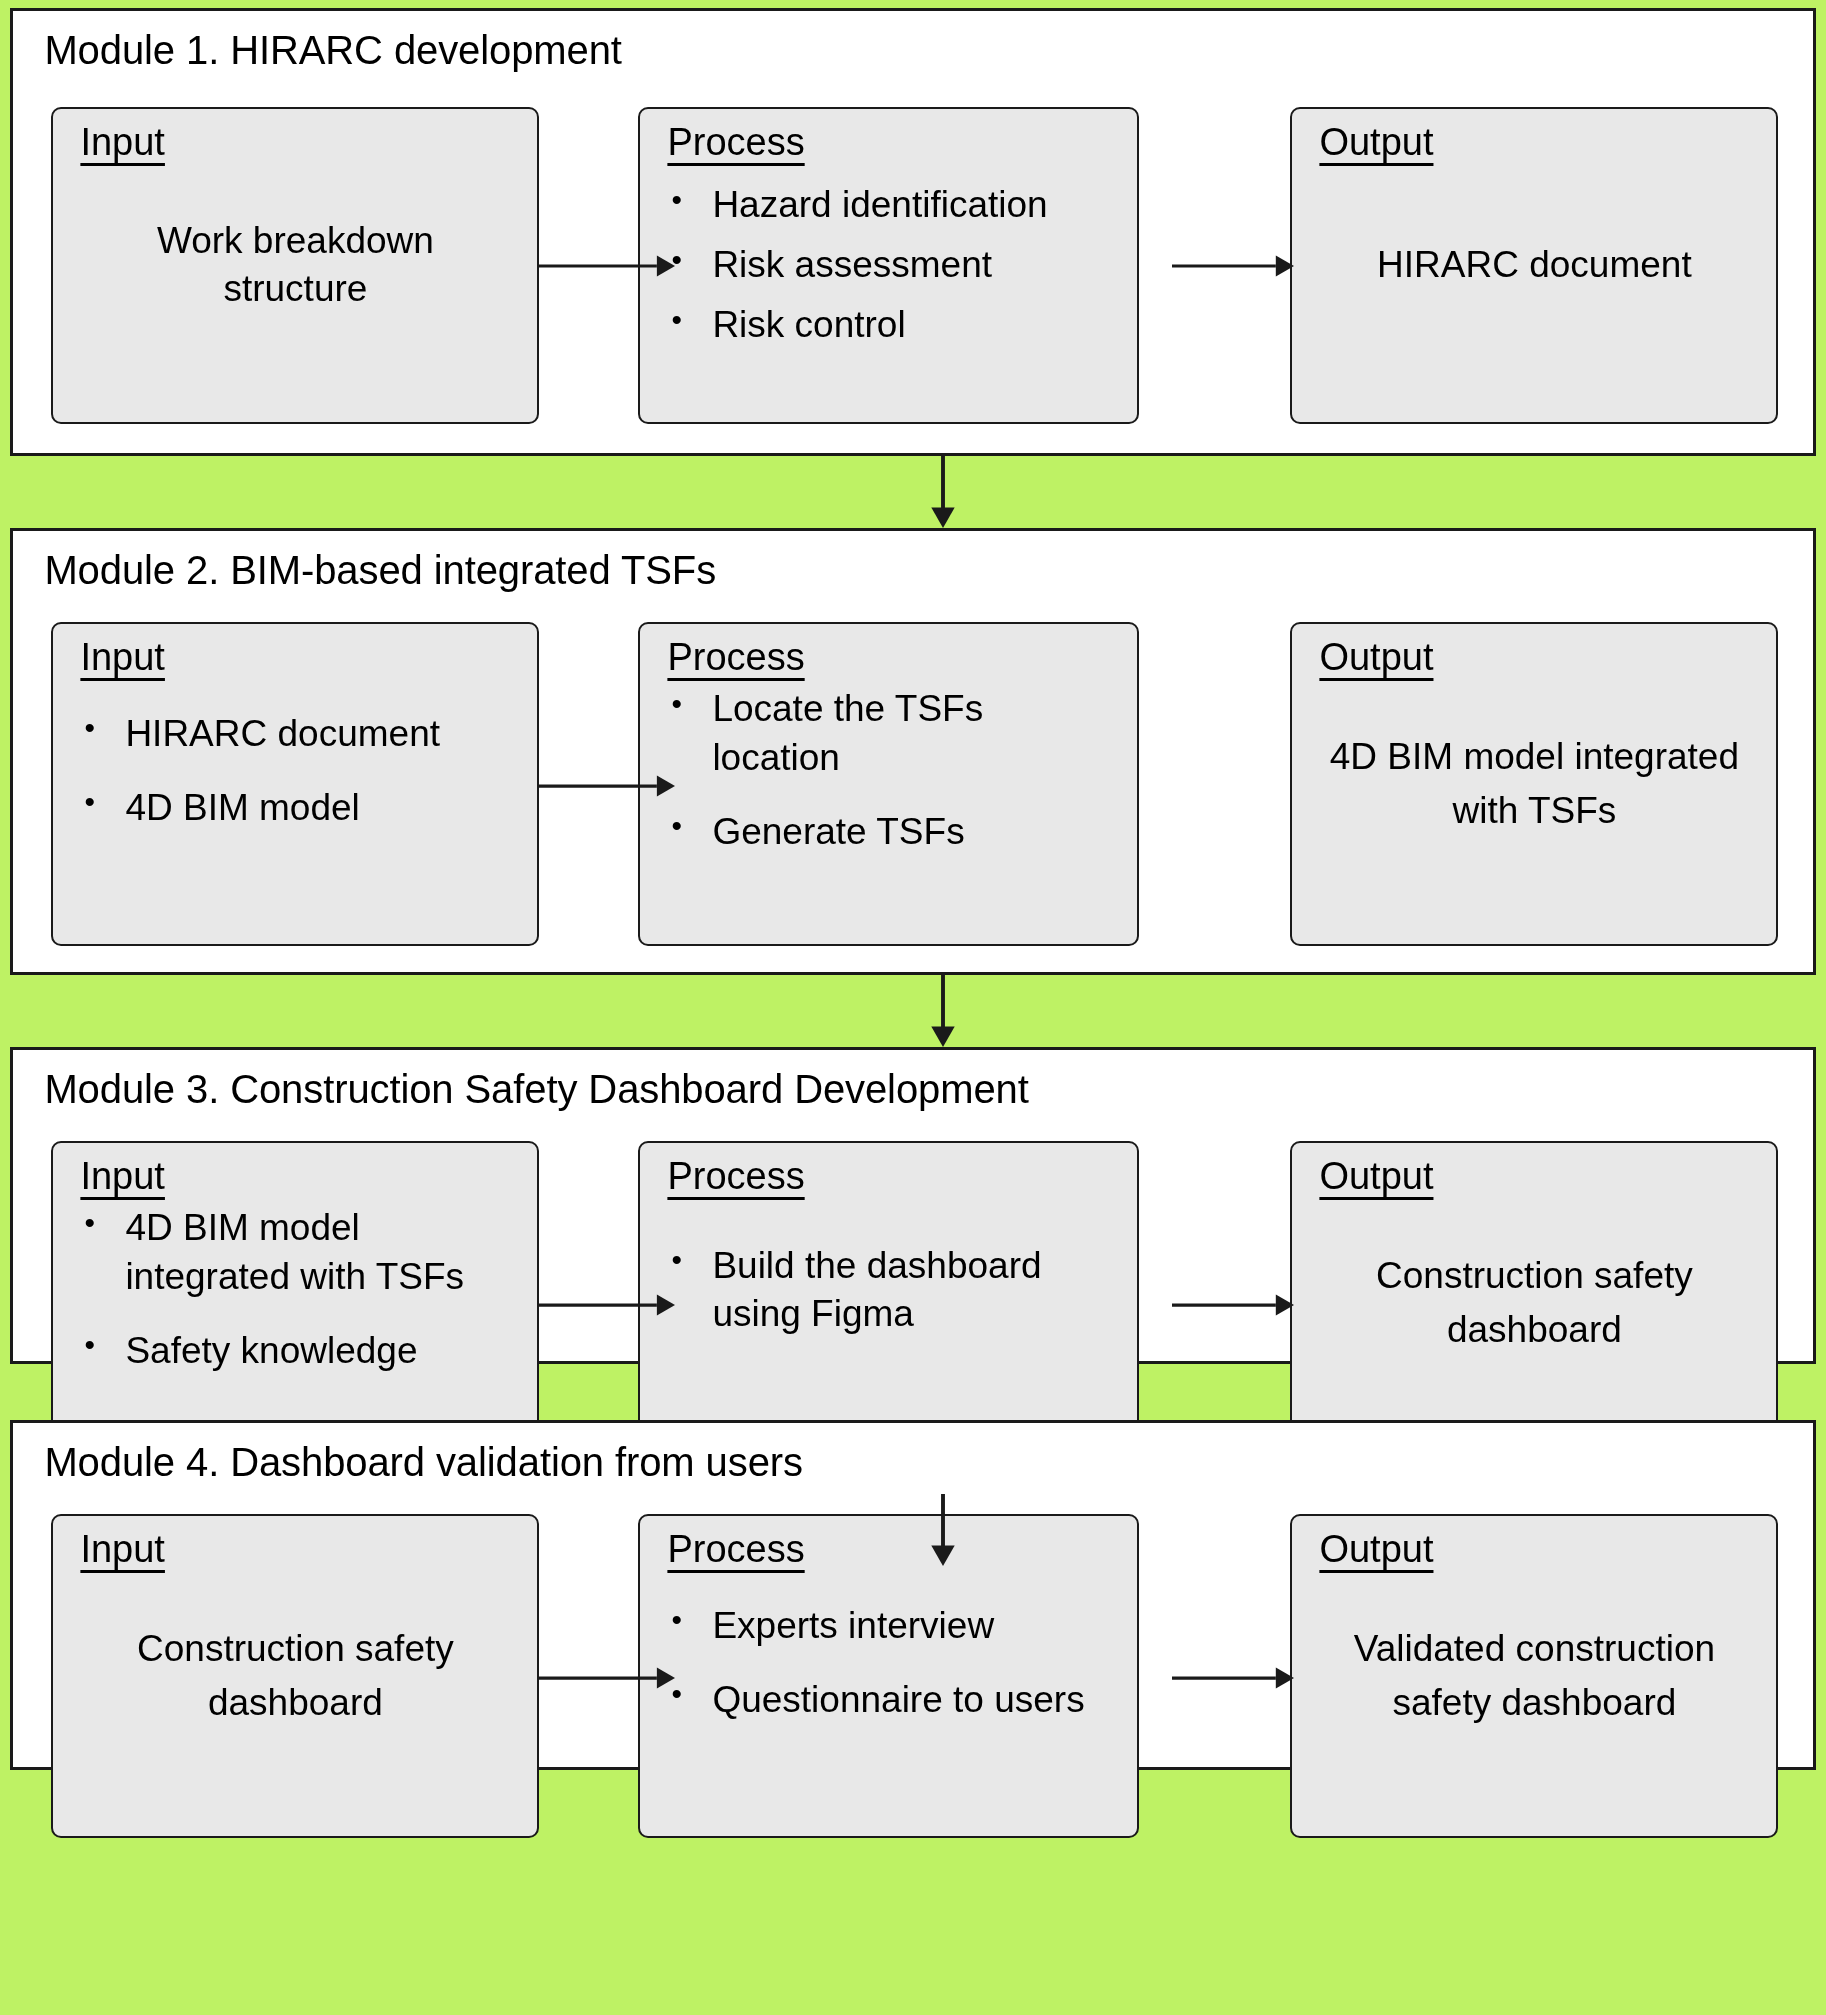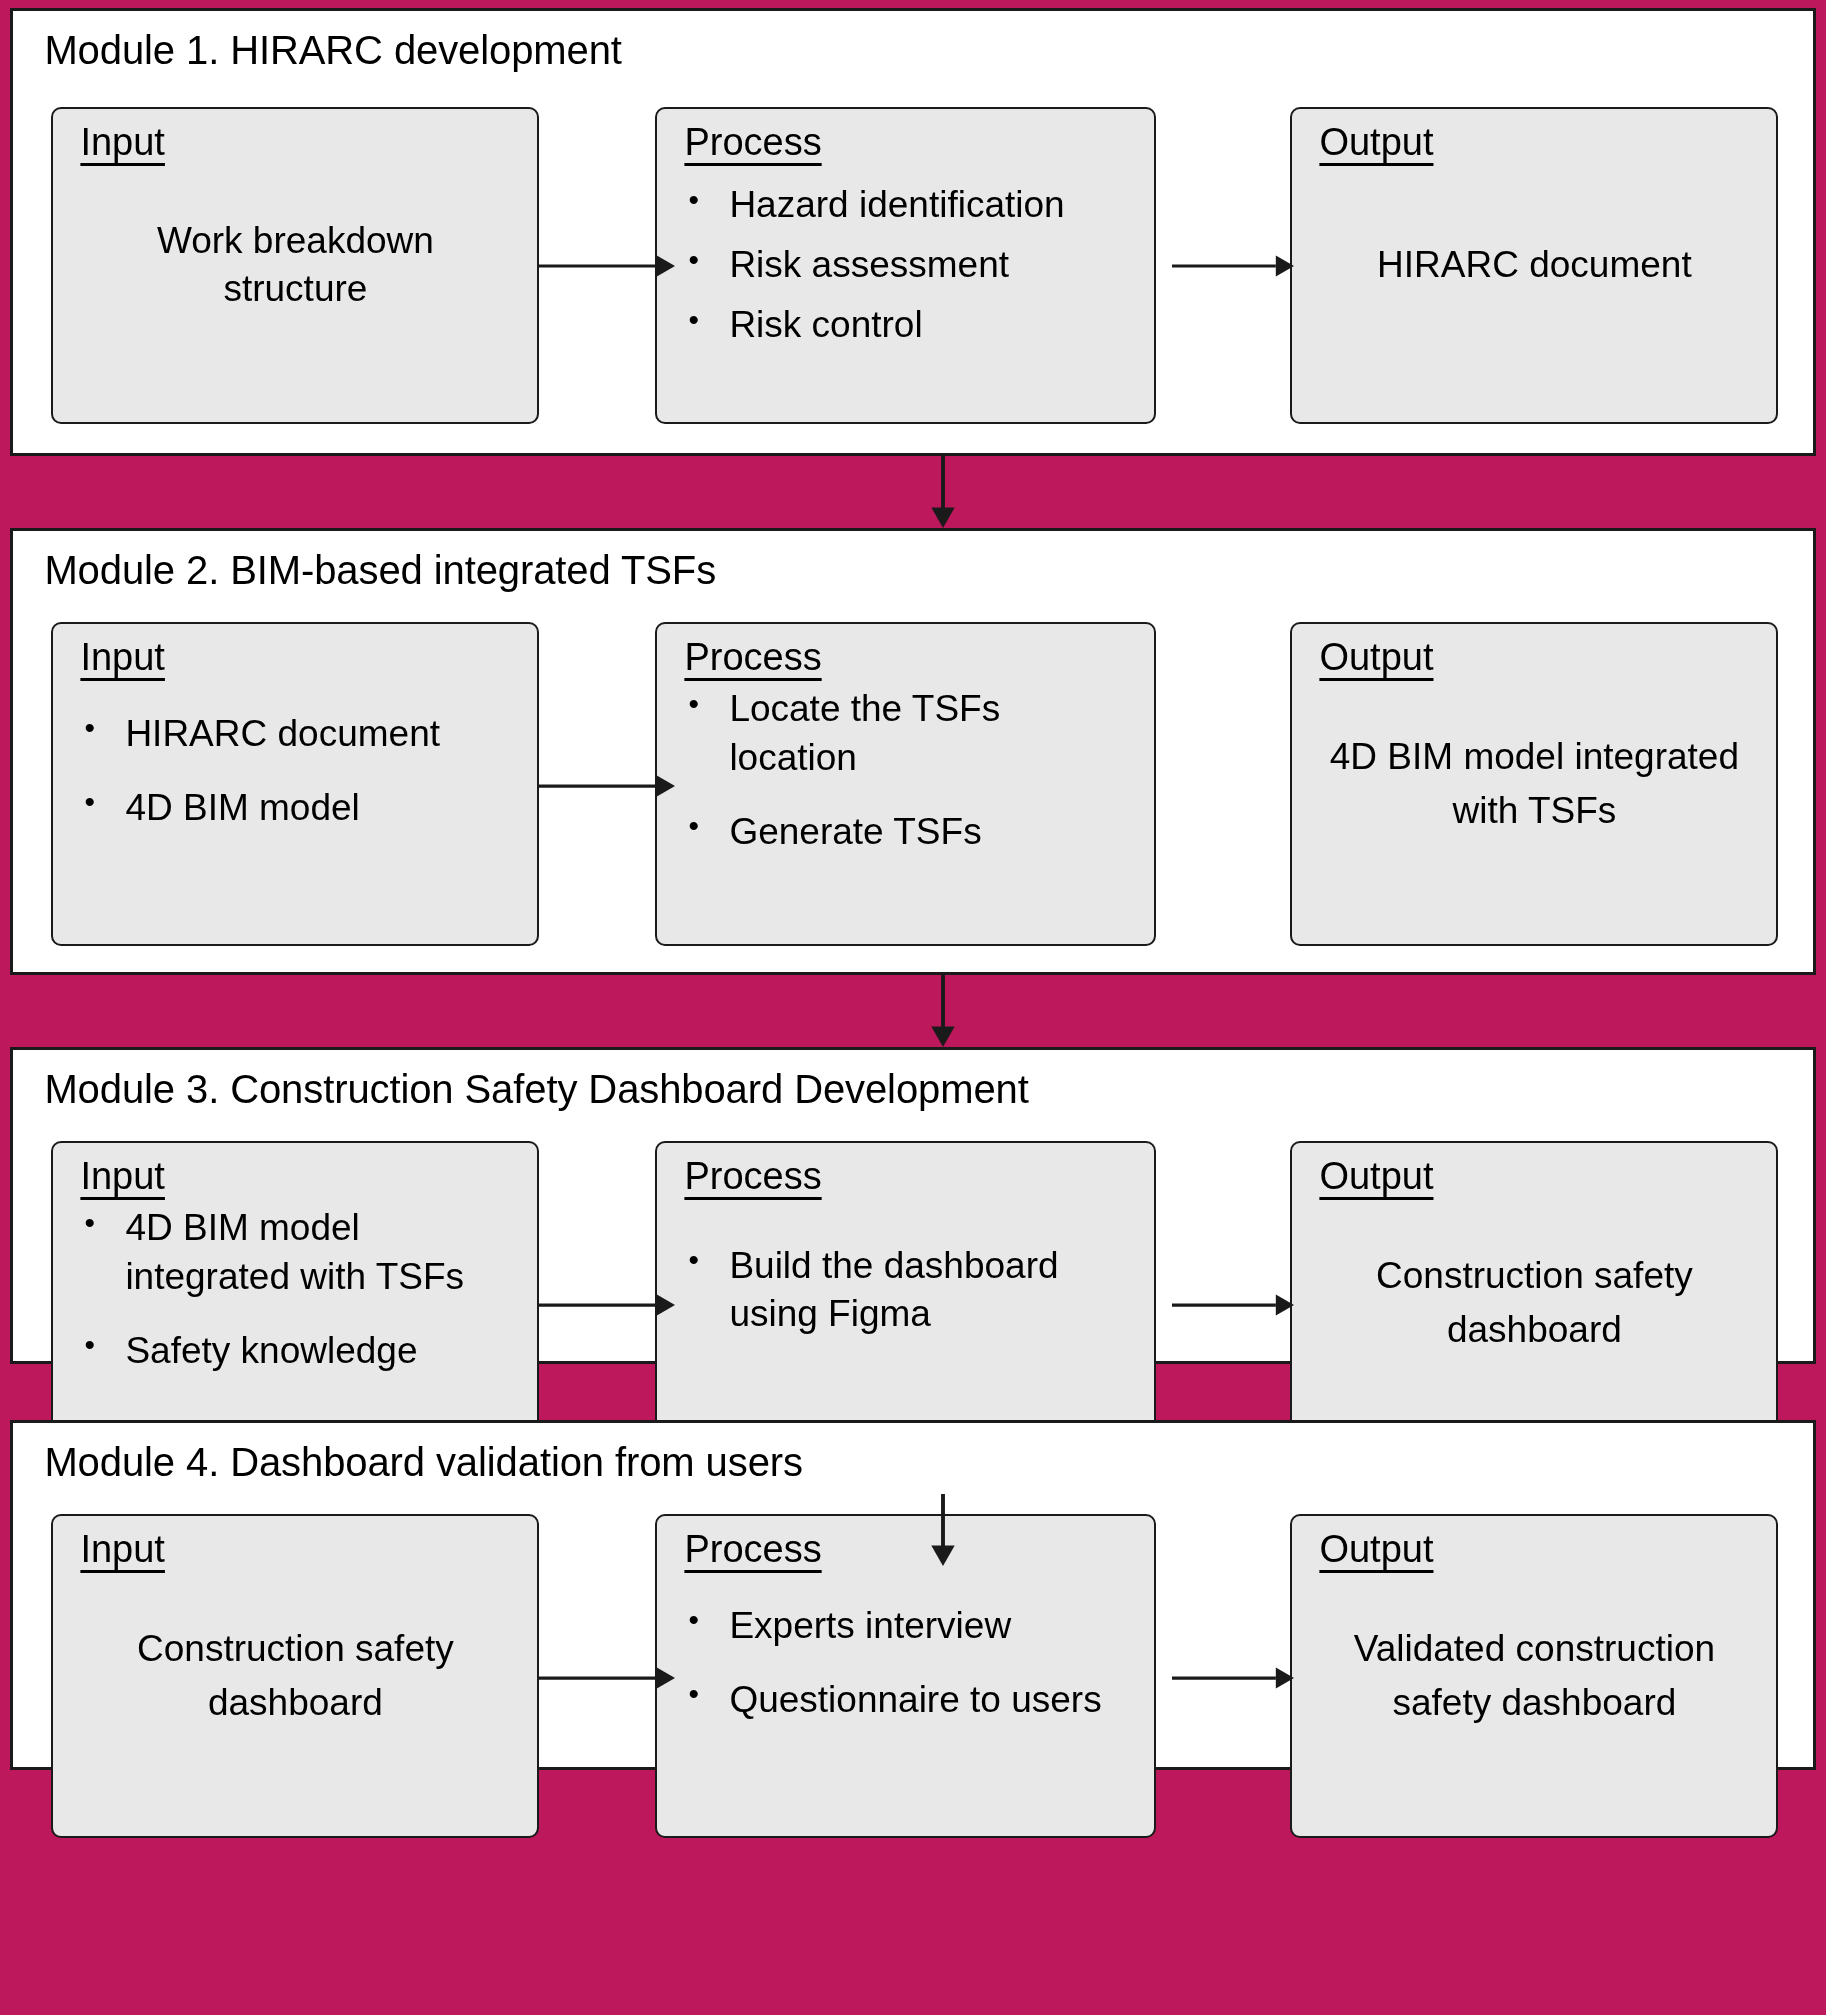--- a/index.html
+++ b/index.html
@@ -9,21 +9,21 @@
   }
   body {
     font-family: "Liberation Sans", sans-serif;
     color: #000000;
   }
 
   #page {
     position: relative;
     width: 1827px;
     height: 2015px;
-    background: #be185d;
+    background: #bef264;
     box-sizing: border-box;
   }
 
   .modules {
     position: absolute;
     left: 10.4px;
     top: 7.8px;
     width: 1806px;
     height: 1999px;
     display: flex;
@@ -76,21 +76,21 @@
 
   .card {
     position: absolute;
     background: #e8e8e8;
     border: 2.6px solid #1a1a1a;
     border-radius: 10px;
     box-sizing: border-box;
     overflow: hidden;
   }
   .card.input   { left: 38px;   width: 488px; }
-  .card.process { left: 642px; width: 501px; }
+  .card.process { left: 625px; width: 501px; }
   .card.output  { left: 1277px; width: 488px; }
 
   .card.h-tall  { top: 0;  height: 317px; }
   .card.h-m2    { top: -5.2px; height: 324px; }
 
   .card-label {
     position: absolute;
     left: 27px;
     top: 14.2px;
     font-size: 38px;

